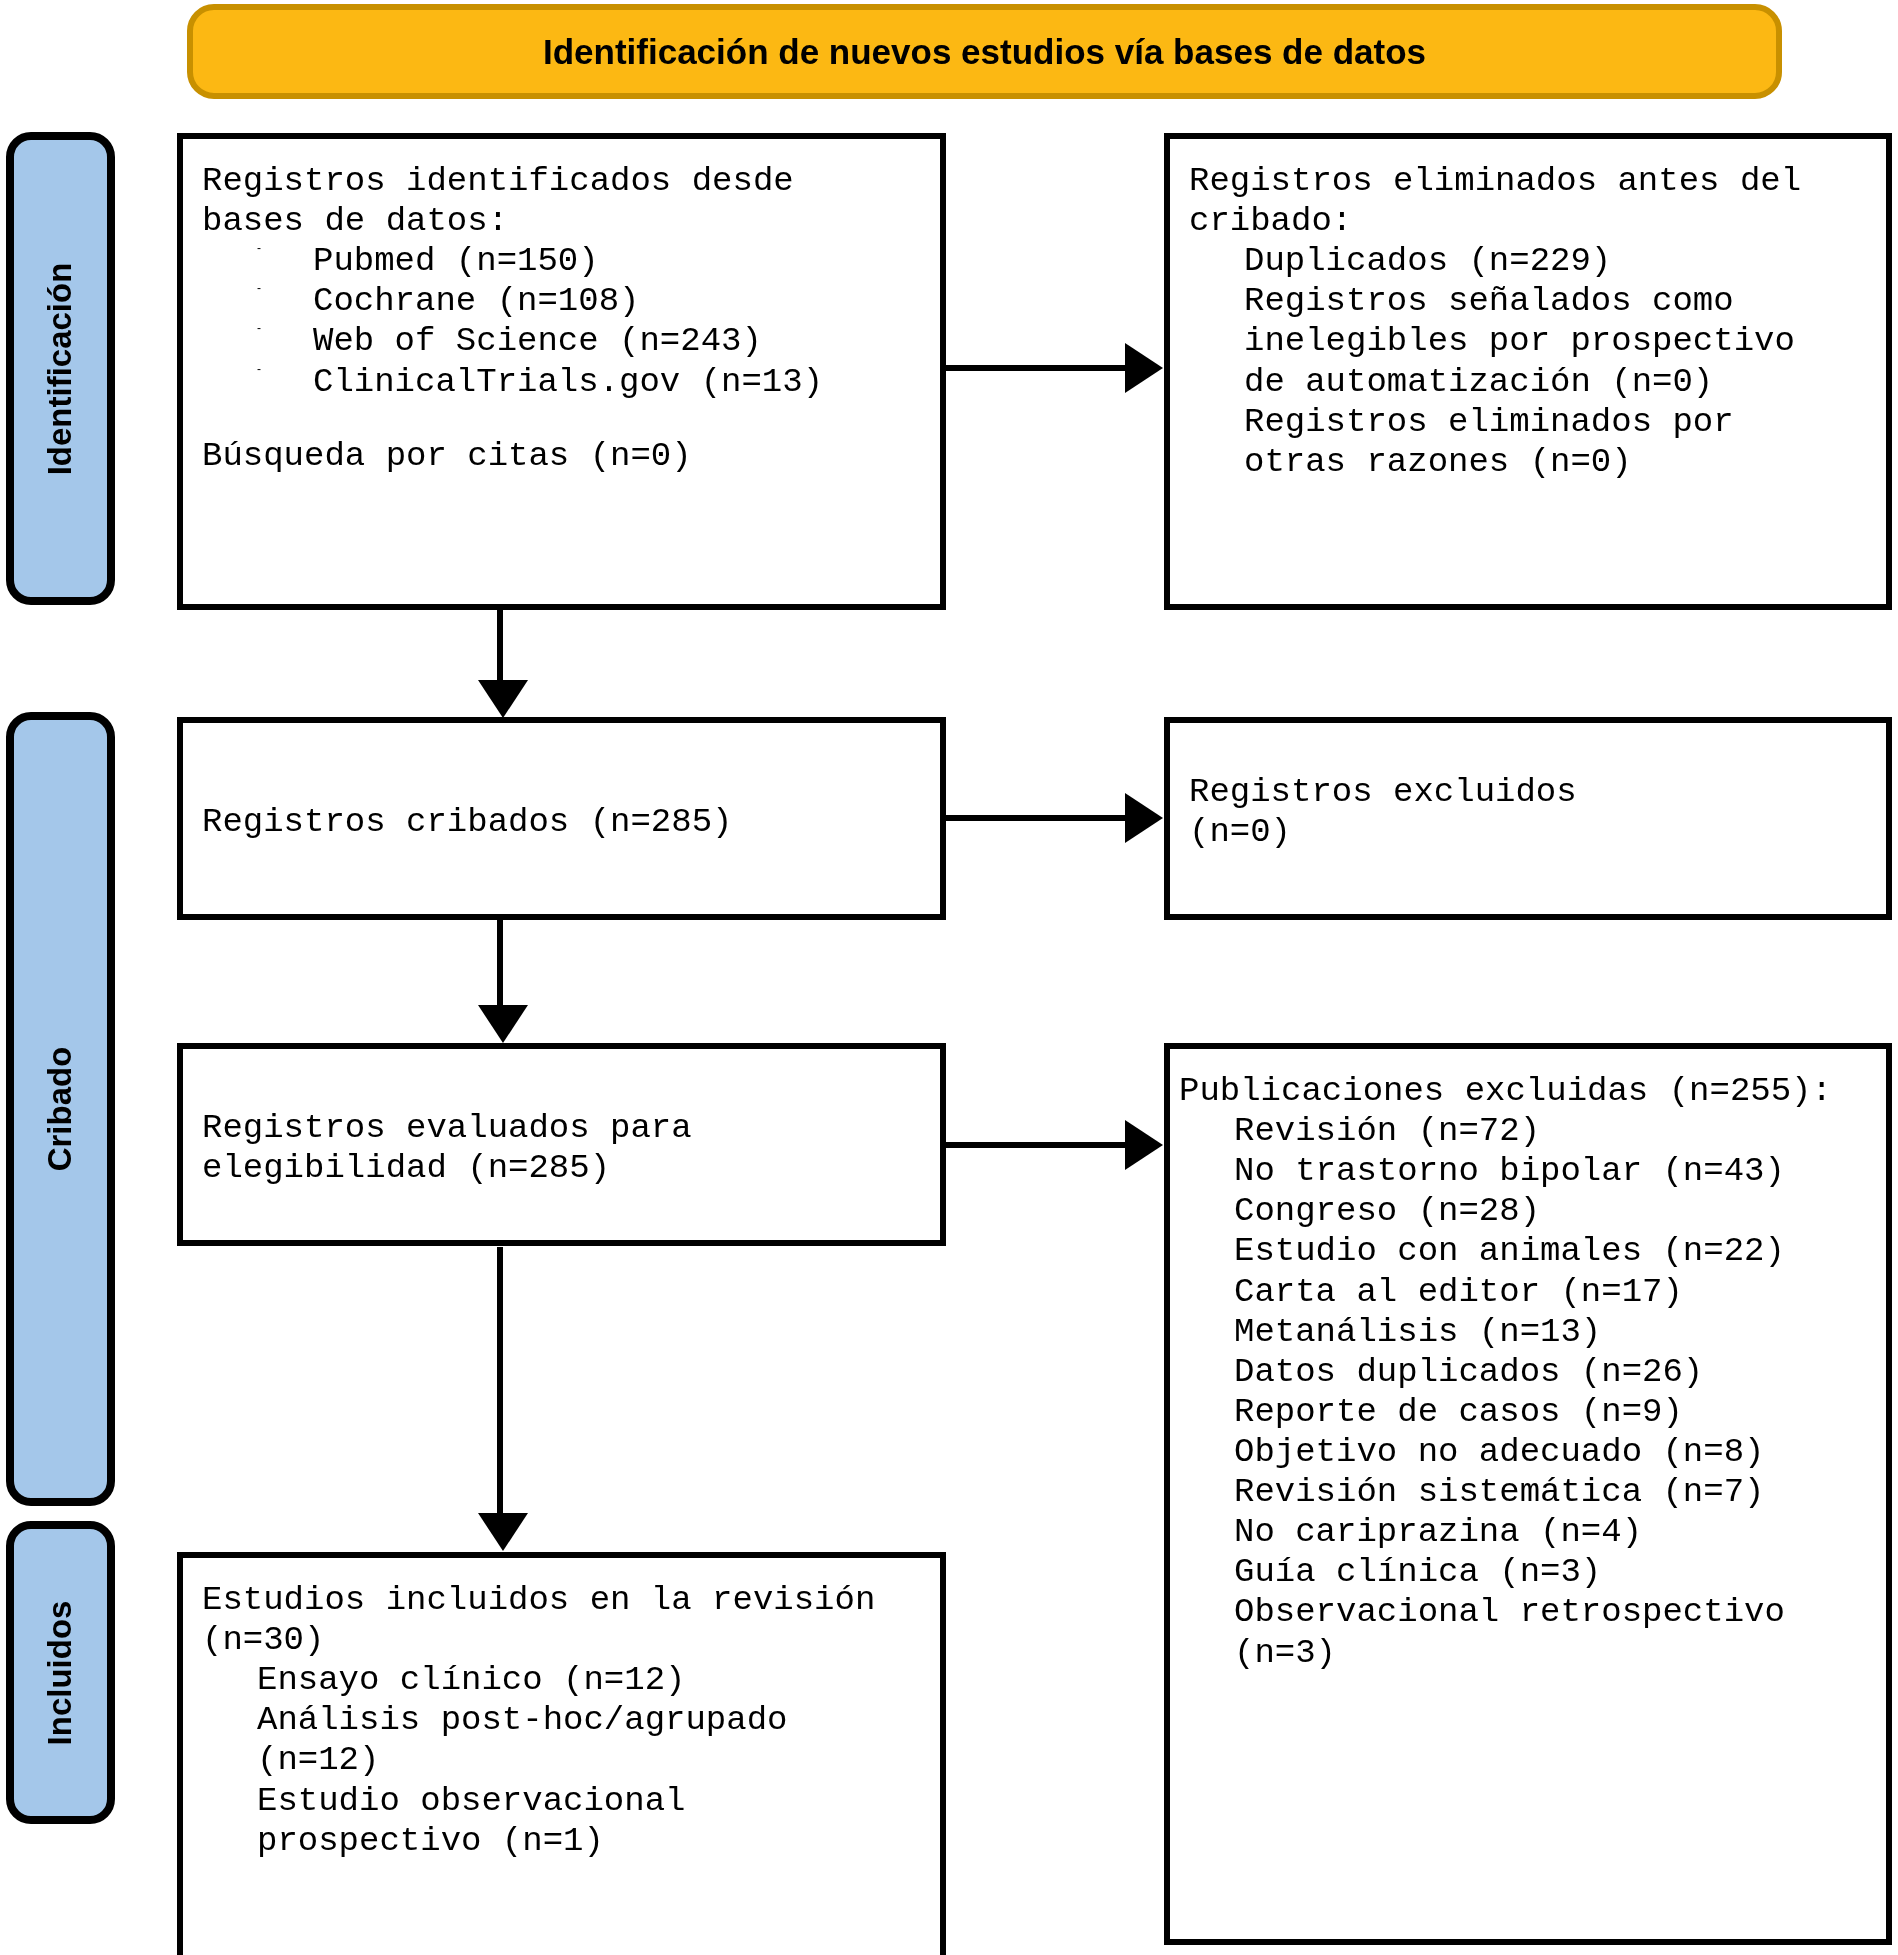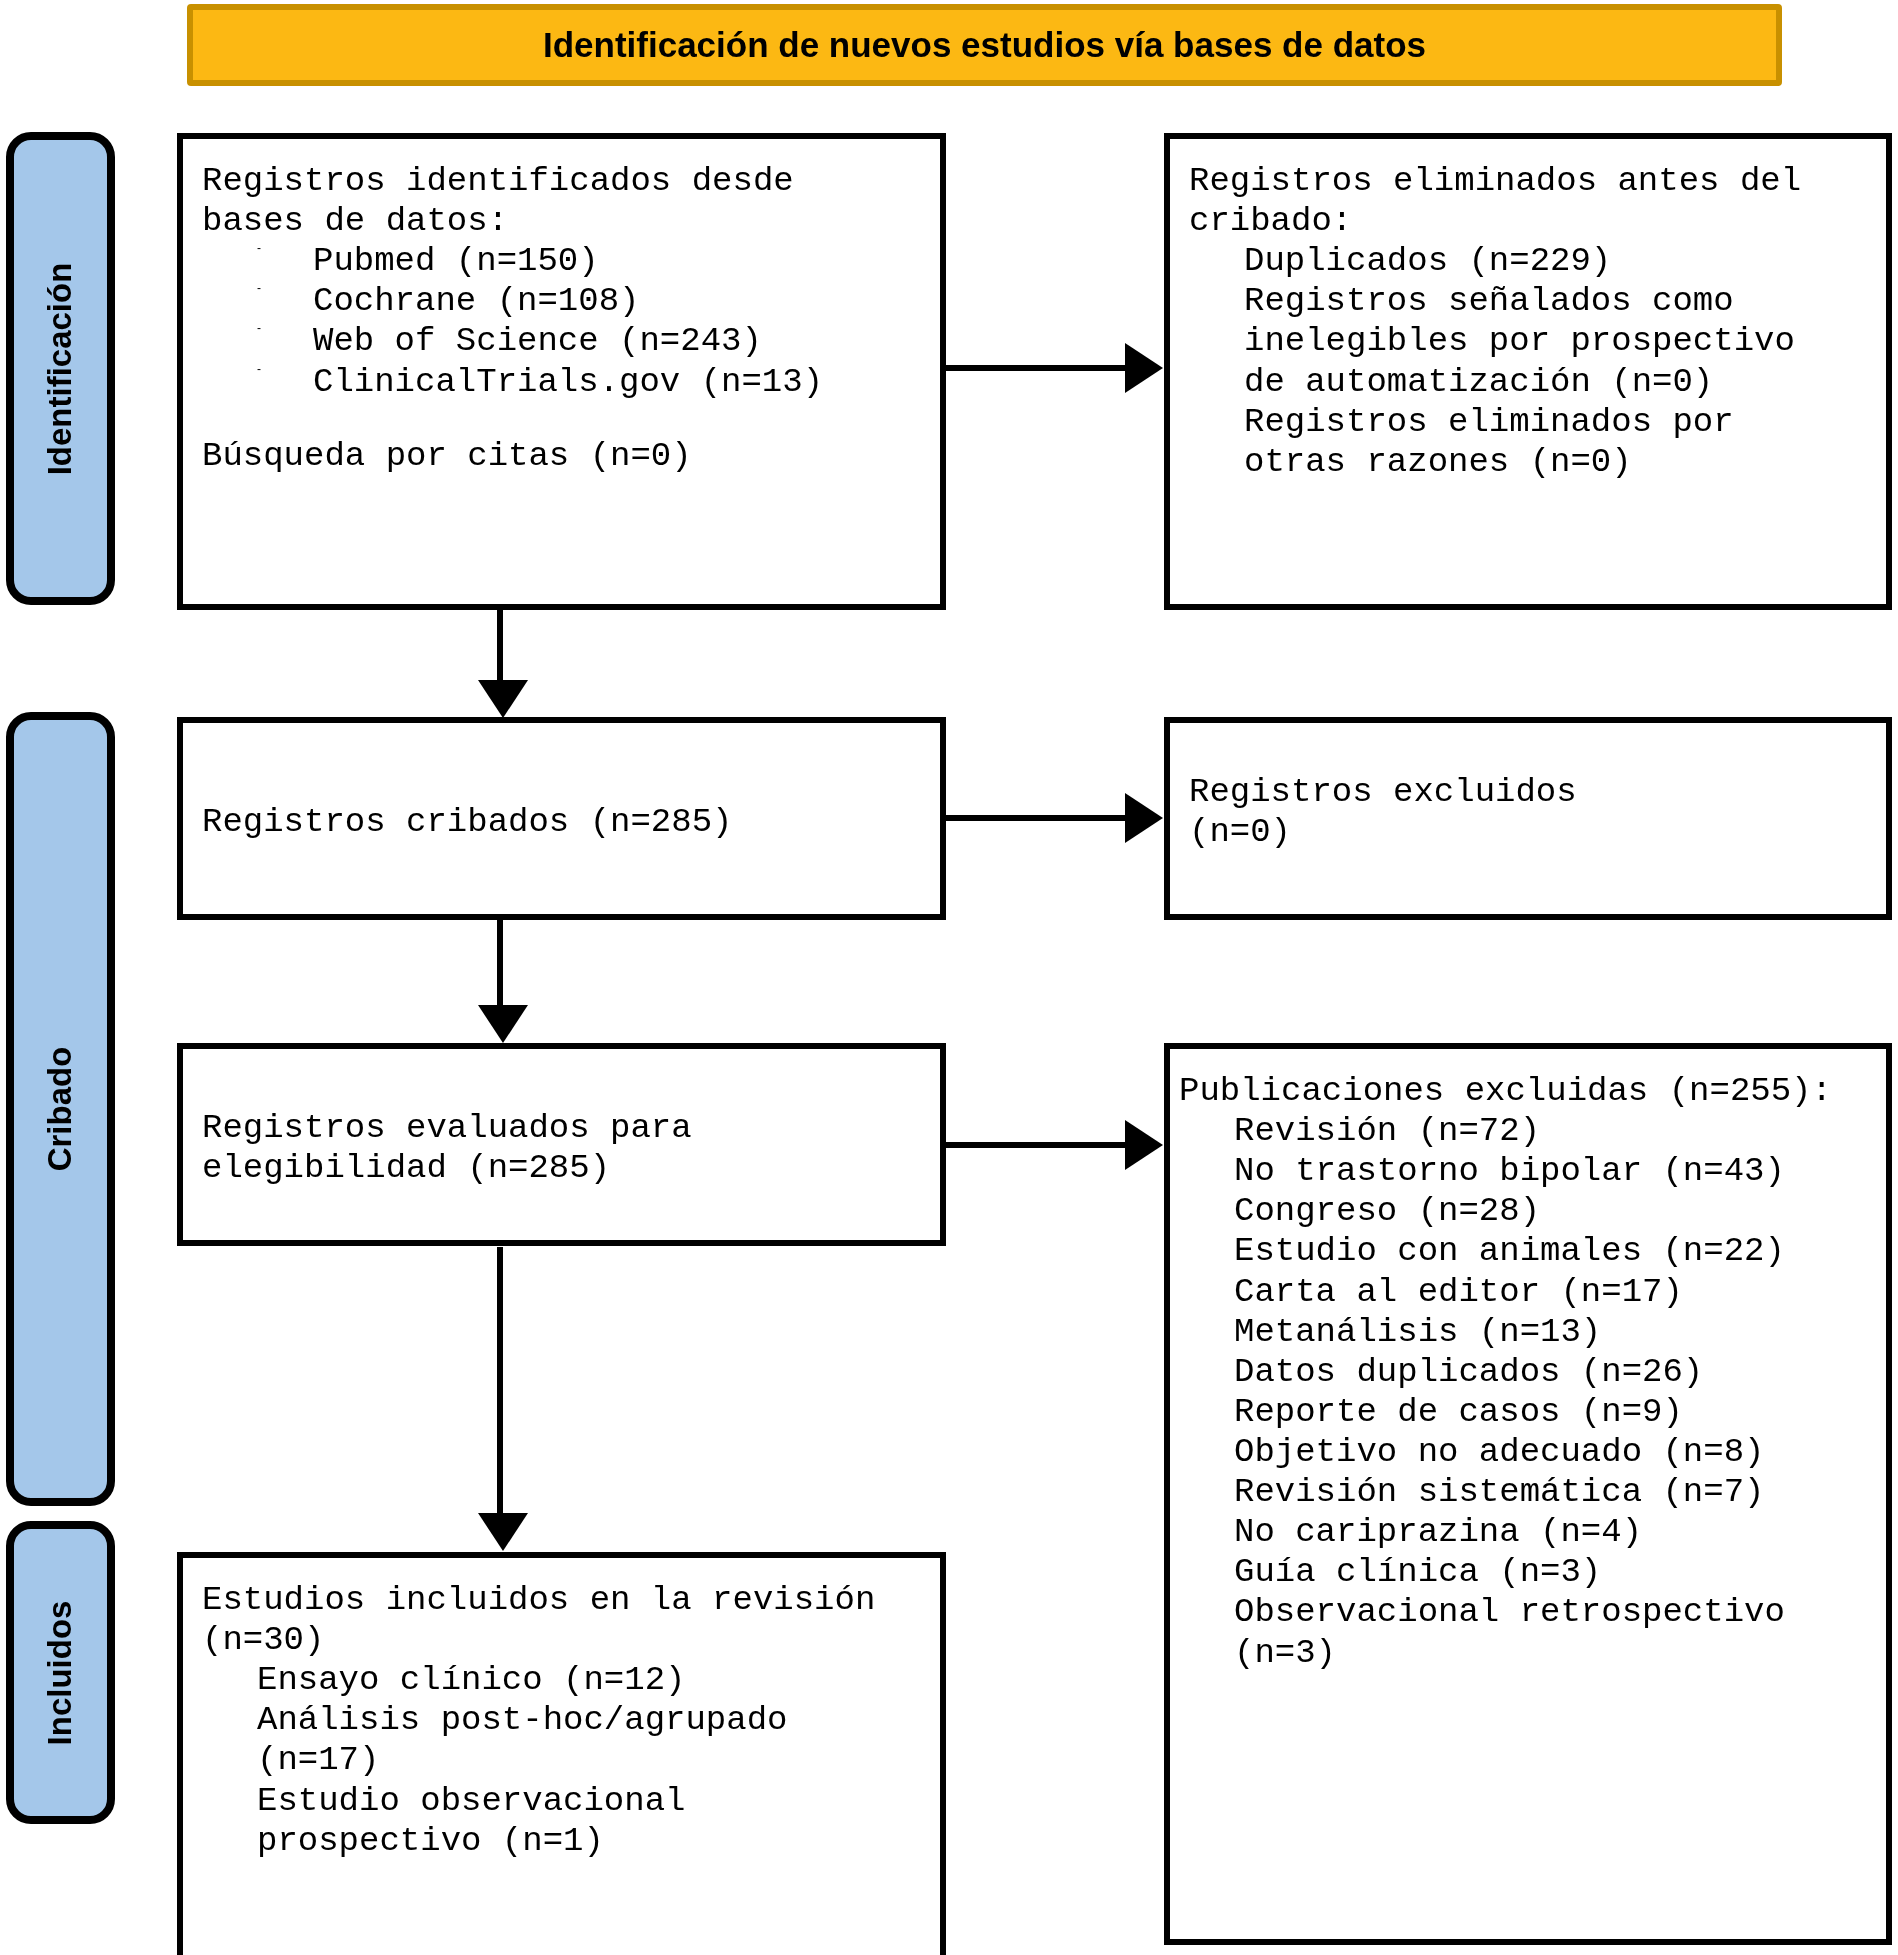--- a/index.html
+++ b/index.html
@@ -17,24 +17,24 @@
     background: #ffffff;
     overflow: hidden;
   }
 
   
   .banner {
     position: absolute;
     left: 187px;
     top: 4.4px;
     width: 1595px;
-    height: 82px;
+    height: 95px;
     background: #FCB813;
     border: 6.7px solid #C89000;
-    border-radius: 4px;
+    border-radius: 27px;
     box-sizing: border-box;
     display: flex;
     align-items: center;
     justify-content: center;
   }
   .banner-text {
     font-size: 35px;
     font-weight: bold;
     color: #000000;
     letter-spacing: 0px;
@@ -234,21 +234,21 @@
     <p class="indent">Guía clínica (n=3)</p>
     <p class="indent">Observacional retrospectivo</p>
     <p class="indent">(n=3)</p>
   </div>
 
   <div class="box" id="box-included">
     <p>Estudios incluidos en la revisión</p>
     <p>(n=30)</p>
     <p class="indent">Ensayo clínico (n=12)</p>
     <p class="indent">Análisis post-hoc/agrupado</p>
-    <p class="indent">(n=17)</p>
+    <p class="indent">(n=12)</p>
     <p class="indent">Estudio observacional</p>
     <p class="indent">prospectivo (n=1)</p>
   </div>
 
   <div class="conn">
     <div class="h-line" id="arrow-h1-line"></div>
     <div class="h-head" id="arrow-h1-head"></div>
   </div>
   <div class="conn">
     <div class="h-line" id="arrow-h2-line"></div>

